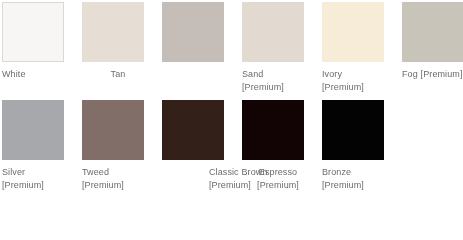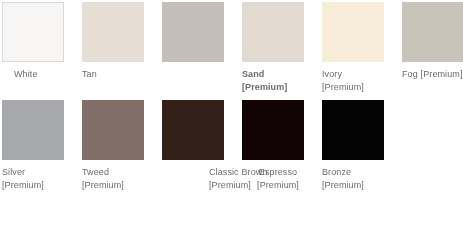--- a/index.html
+++ b/index.html
@@ -65,32 +65,32 @@
     white-space: pre-line;
   }
 </style>
 </head>
 <body>
 
 <div id="swatch-grid" style="background: rgb(255, 255, 255);">
     <div class="swatch-row">
       <div class="swatch-cell">
         <div class="swatch-chip has-border" title="White" style="background: rgb(247, 246, 244);"></div>
-        <span class="swatch-label" style="color: rgb(107, 107, 107); margin-left: 12px;">White</span>
+        <span class="swatch-label" style="color: rgb(107, 107, 107);">White</span>
       </div>
       <div class="swatch-cell">
         <div class="swatch-chip" title="Tan" style="background: rgb(230, 222, 213);"></div>
-        <span class="swatch-label" style="color: rgb(107, 107, 107);">Tan</span>
+        <span class="swatch-label" style="color: rgb(107, 107, 107); text-align: center;">Tan</span>
       </div>
       <div class="swatch-cell">
         <div class="swatch-chip" title="Clay" style="background: rgb(196, 189, 184);"></div>
       </div>
       <div class="swatch-cell">
         <div class="swatch-chip" title="Sand" style="background: rgb(226, 218, 209);"></div>
-        <span class="swatch-label" style="color: rgb(107, 107, 107); font-weight: bold;">Sand
+        <span class="swatch-label" style="color: rgb(107, 107, 107);">Sand
 [Premium]</span>
       </div>
       <div class="swatch-cell">
         <div class="swatch-chip" title="Ivory" style="background: rgb(246, 236, 215);"></div>
         <span class="swatch-label" style="color: rgb(107, 107, 107);">Ivory
 [Premium]</span>
       </div>
       <div class="swatch-cell">
         <div class="swatch-chip" title="Fog" style="background: rgb(200, 196, 186);"></div>
         <span class="swatch-label" style="color: rgb(107, 107, 107);">Fog [Premium]</span>

